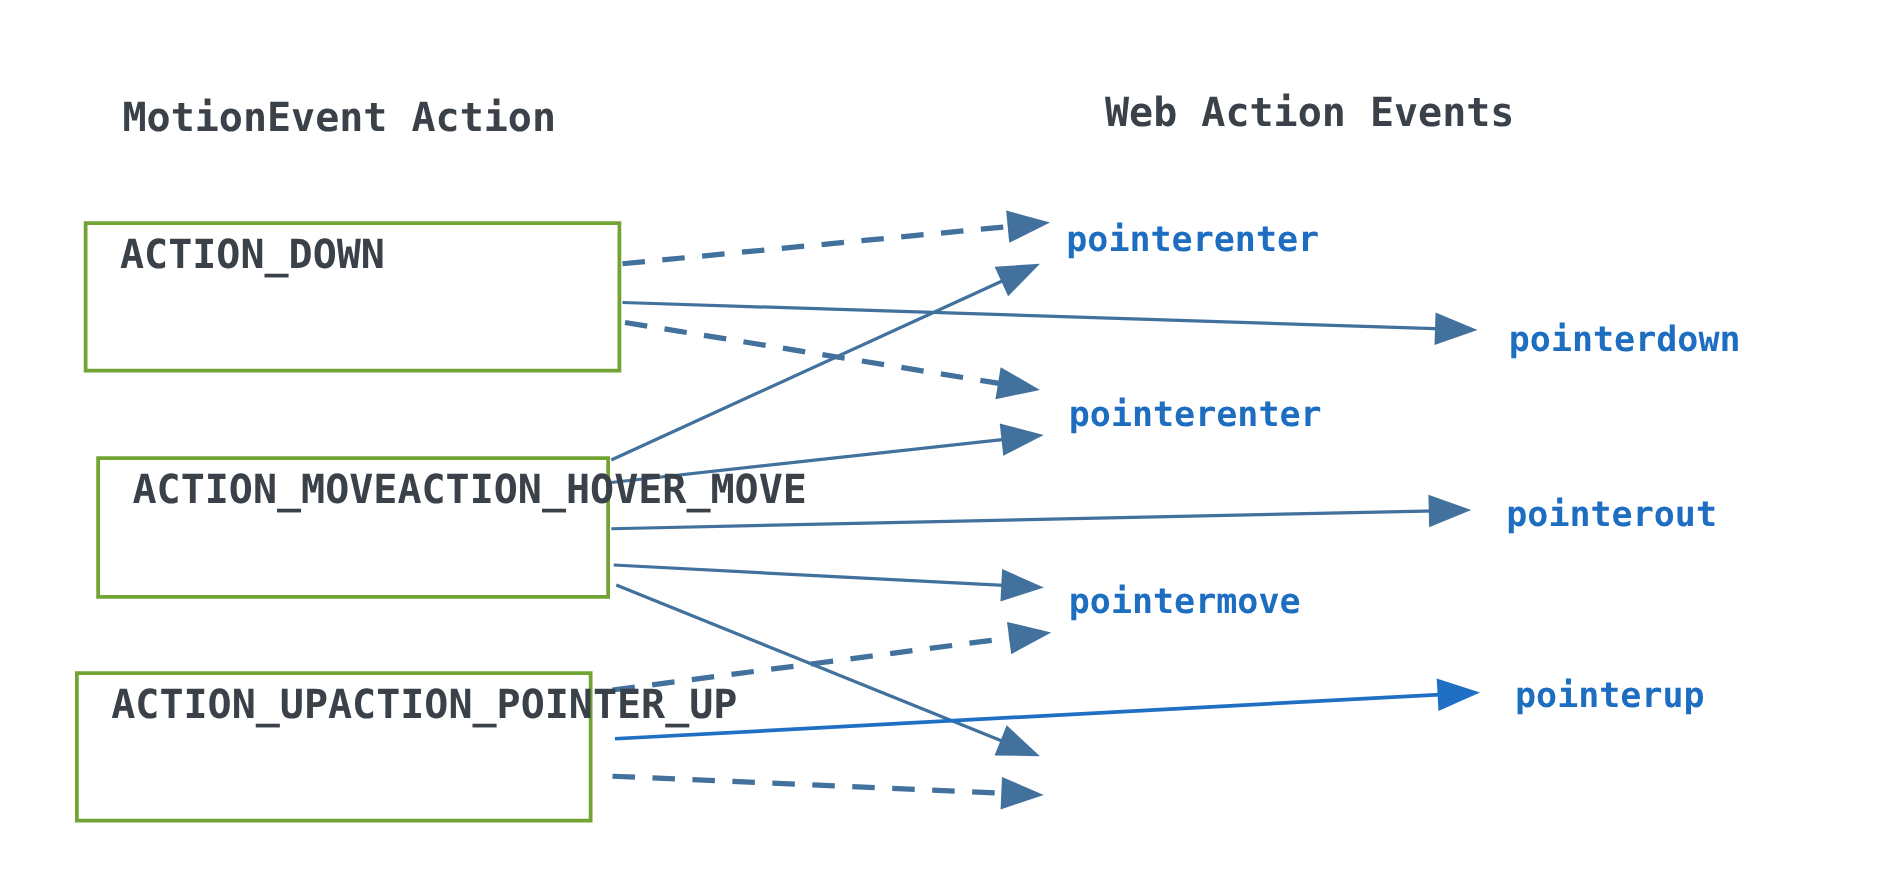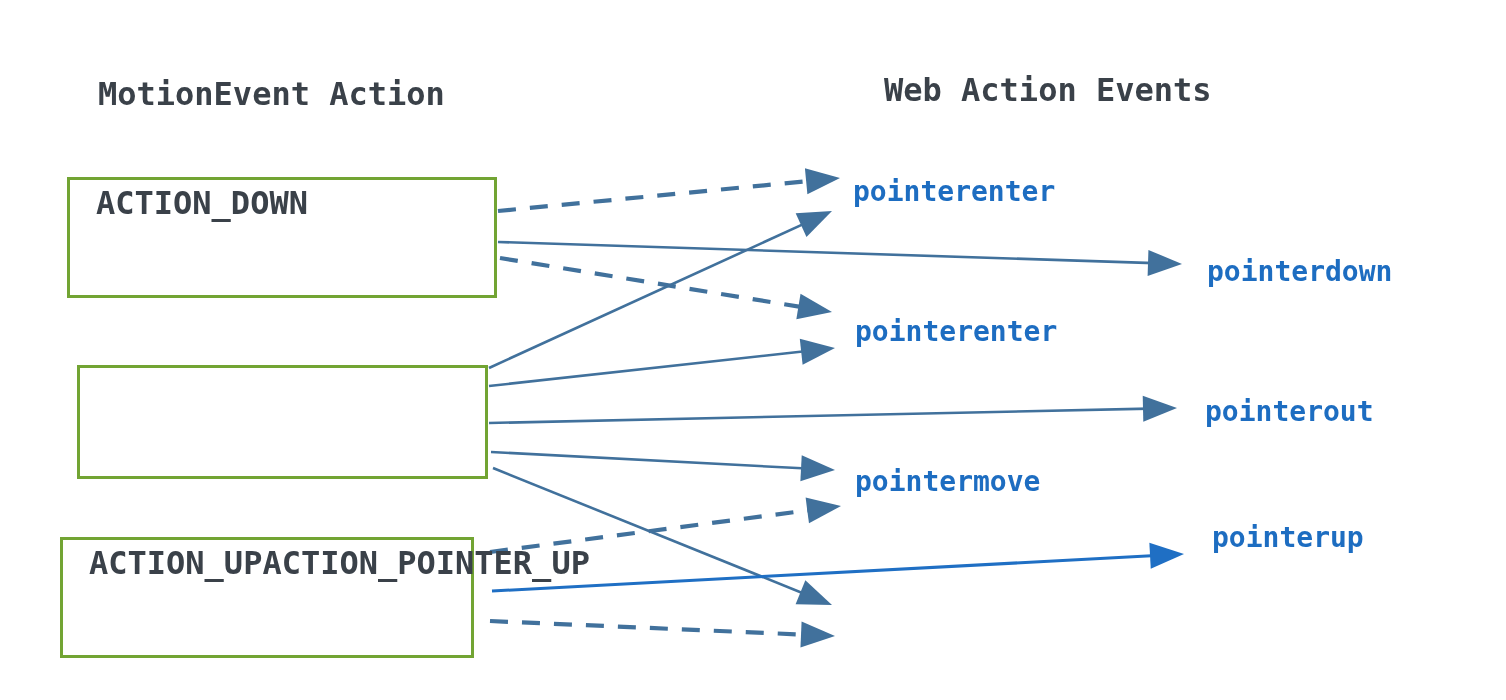--- a/index.html
+++ b/index.html
@@ -109,27 +109,29 @@
 
   <div class="col-header" style="left:98px; top:94px;">MotionEvent Action</div>
 
   <div class="col-header" style="left:884px; top:90px;">Web Action Events</div>
 
   <div class="mbox" style="left:67px; top:177px; width:430px; height:121px;">
     <div class="action-line">ACTION_DOWN</div>
   </div>
 
   <div class="mbox" style="left:77px; top:365px; width:411px; height:114px;">
+    <div class="action-line">ACTION_MOVE</div>
+    <div class="action-line">ACTION_HOVER_MOVE</div>
   </div>
 
   <div class="mbox" style="left:60px; top:537px; width:414px; height:121px;">
     <div class="action-line">ACTION_UP</div>
     <div class="action-line">ACTION_POINTER_UP</div>
   </div>
 
   <div class="web-event" style="left:853px;  top:191px;">pointerenter</div>
   <div class="web-event" style="left:1207px; top:271px;">pointerdown</div>
   <div class="web-event" style="left:855px;  top:331px;">pointerenter</div>
   <div class="web-event" style="left:1205px; top:411px;">pointerout</div>
   <div class="web-event" style="left:855px;  top:481px;">pointermove</div>
-  <div class="web-event" style="left:1212px; top:537px;text-align:right;">pointerup</div>
+  <div class="web-event" style="left:1212px; top:556px;text-align:right;">pointerup</div>
 
 </div>
 
 </body></html>

